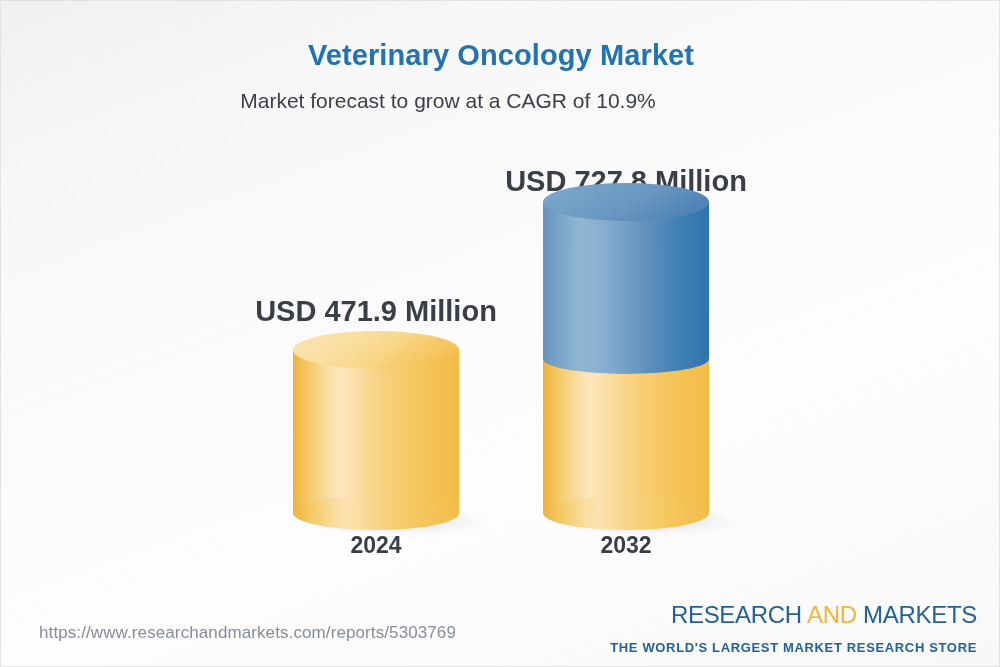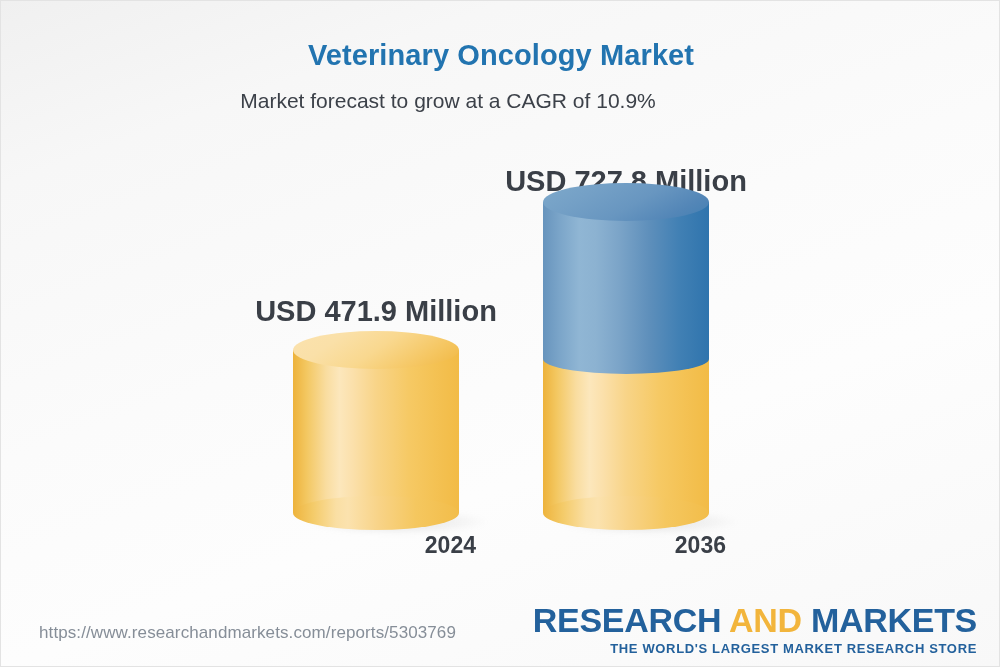--- a/index.html
+++ b/index.html
@@ -60,21 +60,21 @@
   #label-2024 { top: 294px; left: 190px; width: 370px; }
   #label-2030 { top: 164px; left: 440px; width: 370px; }
 
   
   .year-label {
     position: absolute;
     top: 531px;
     font-size: 23px;
     font-weight: bold;
     color: #3a3f47;
-    text-align: right;
+    text-align: center;
     width: 200px;
   }
   #year-2024 { left: 275px; }
   #year-2030 { left: 525px; }
 
   
   .cyl {
     position: absolute;
   }
   .cyl-shadow {
@@ -197,35 +197,35 @@
     letter-spacing: 0.1px;
   }
 
   .logo {
     position: absolute;
     right: 22px;
     top: 602px;
     text-align: right;
   }
   .logo-main {
-    font-size: 34px;
-    font-weight: bold;
+    font-size: 24px;
+    font-weight: normal;
     letter-spacing: -0.3px;
     line-height: 1.04;
     white-space: nowrap;
   }
   .logo-blue { color: #23619c; }
   .logo-gold { color: #f2b53c; }
   .logo-tagline {
     font-size: 13px;
     font-weight: bold;
     color: #23619c;
     letter-spacing: 0.65px;
     line-height: 1.2;
-    margin-top: 3px;
+    margin-top: 12px;
     white-space: nowrap;
   }
 </style>
 </head>
 <body>
 
 <div class="canvas">
 
   <div class="chart-title">Veterinary Oncology Market</div>
   <div class="chart-subtitle">Market forecast to grow at a CAGR of 10.9%</div>
@@ -252,21 +252,21 @@
     <div class="cyl-bottom gold-bottom" style="top:313px;"></div>
 
     <div class="cyl-body blue-fill" style="top:19px; height:157px;"></div>
 
     <div class="cyl-divider blue-fill" style="top:161px;"></div>
 
     <div class="cyl-top blue-top" style="top:0px;"></div>
   </div>
 
   <div class="year-label" id="year-2024">2024</div>
-  <div class="year-label" id="year-2030">2036</div>
+  <div class="year-label" id="year-2030">2032</div>
 
   <div class="footer-url">https://www.researchandmarkets.com/reports/5303769</div>
 
   <div class="logo">
     <div class="logo-main">
       <span class="logo-blue">RESEARCH</span><span> </span><span class="logo-gold">AND</span><span> </span><span class="logo-blue">MARKETS</span>
     </div>
     <div class="logo-tagline">THE WORLD'S LARGEST MARKET RESEARCH STORE</div>
   </div>
 

